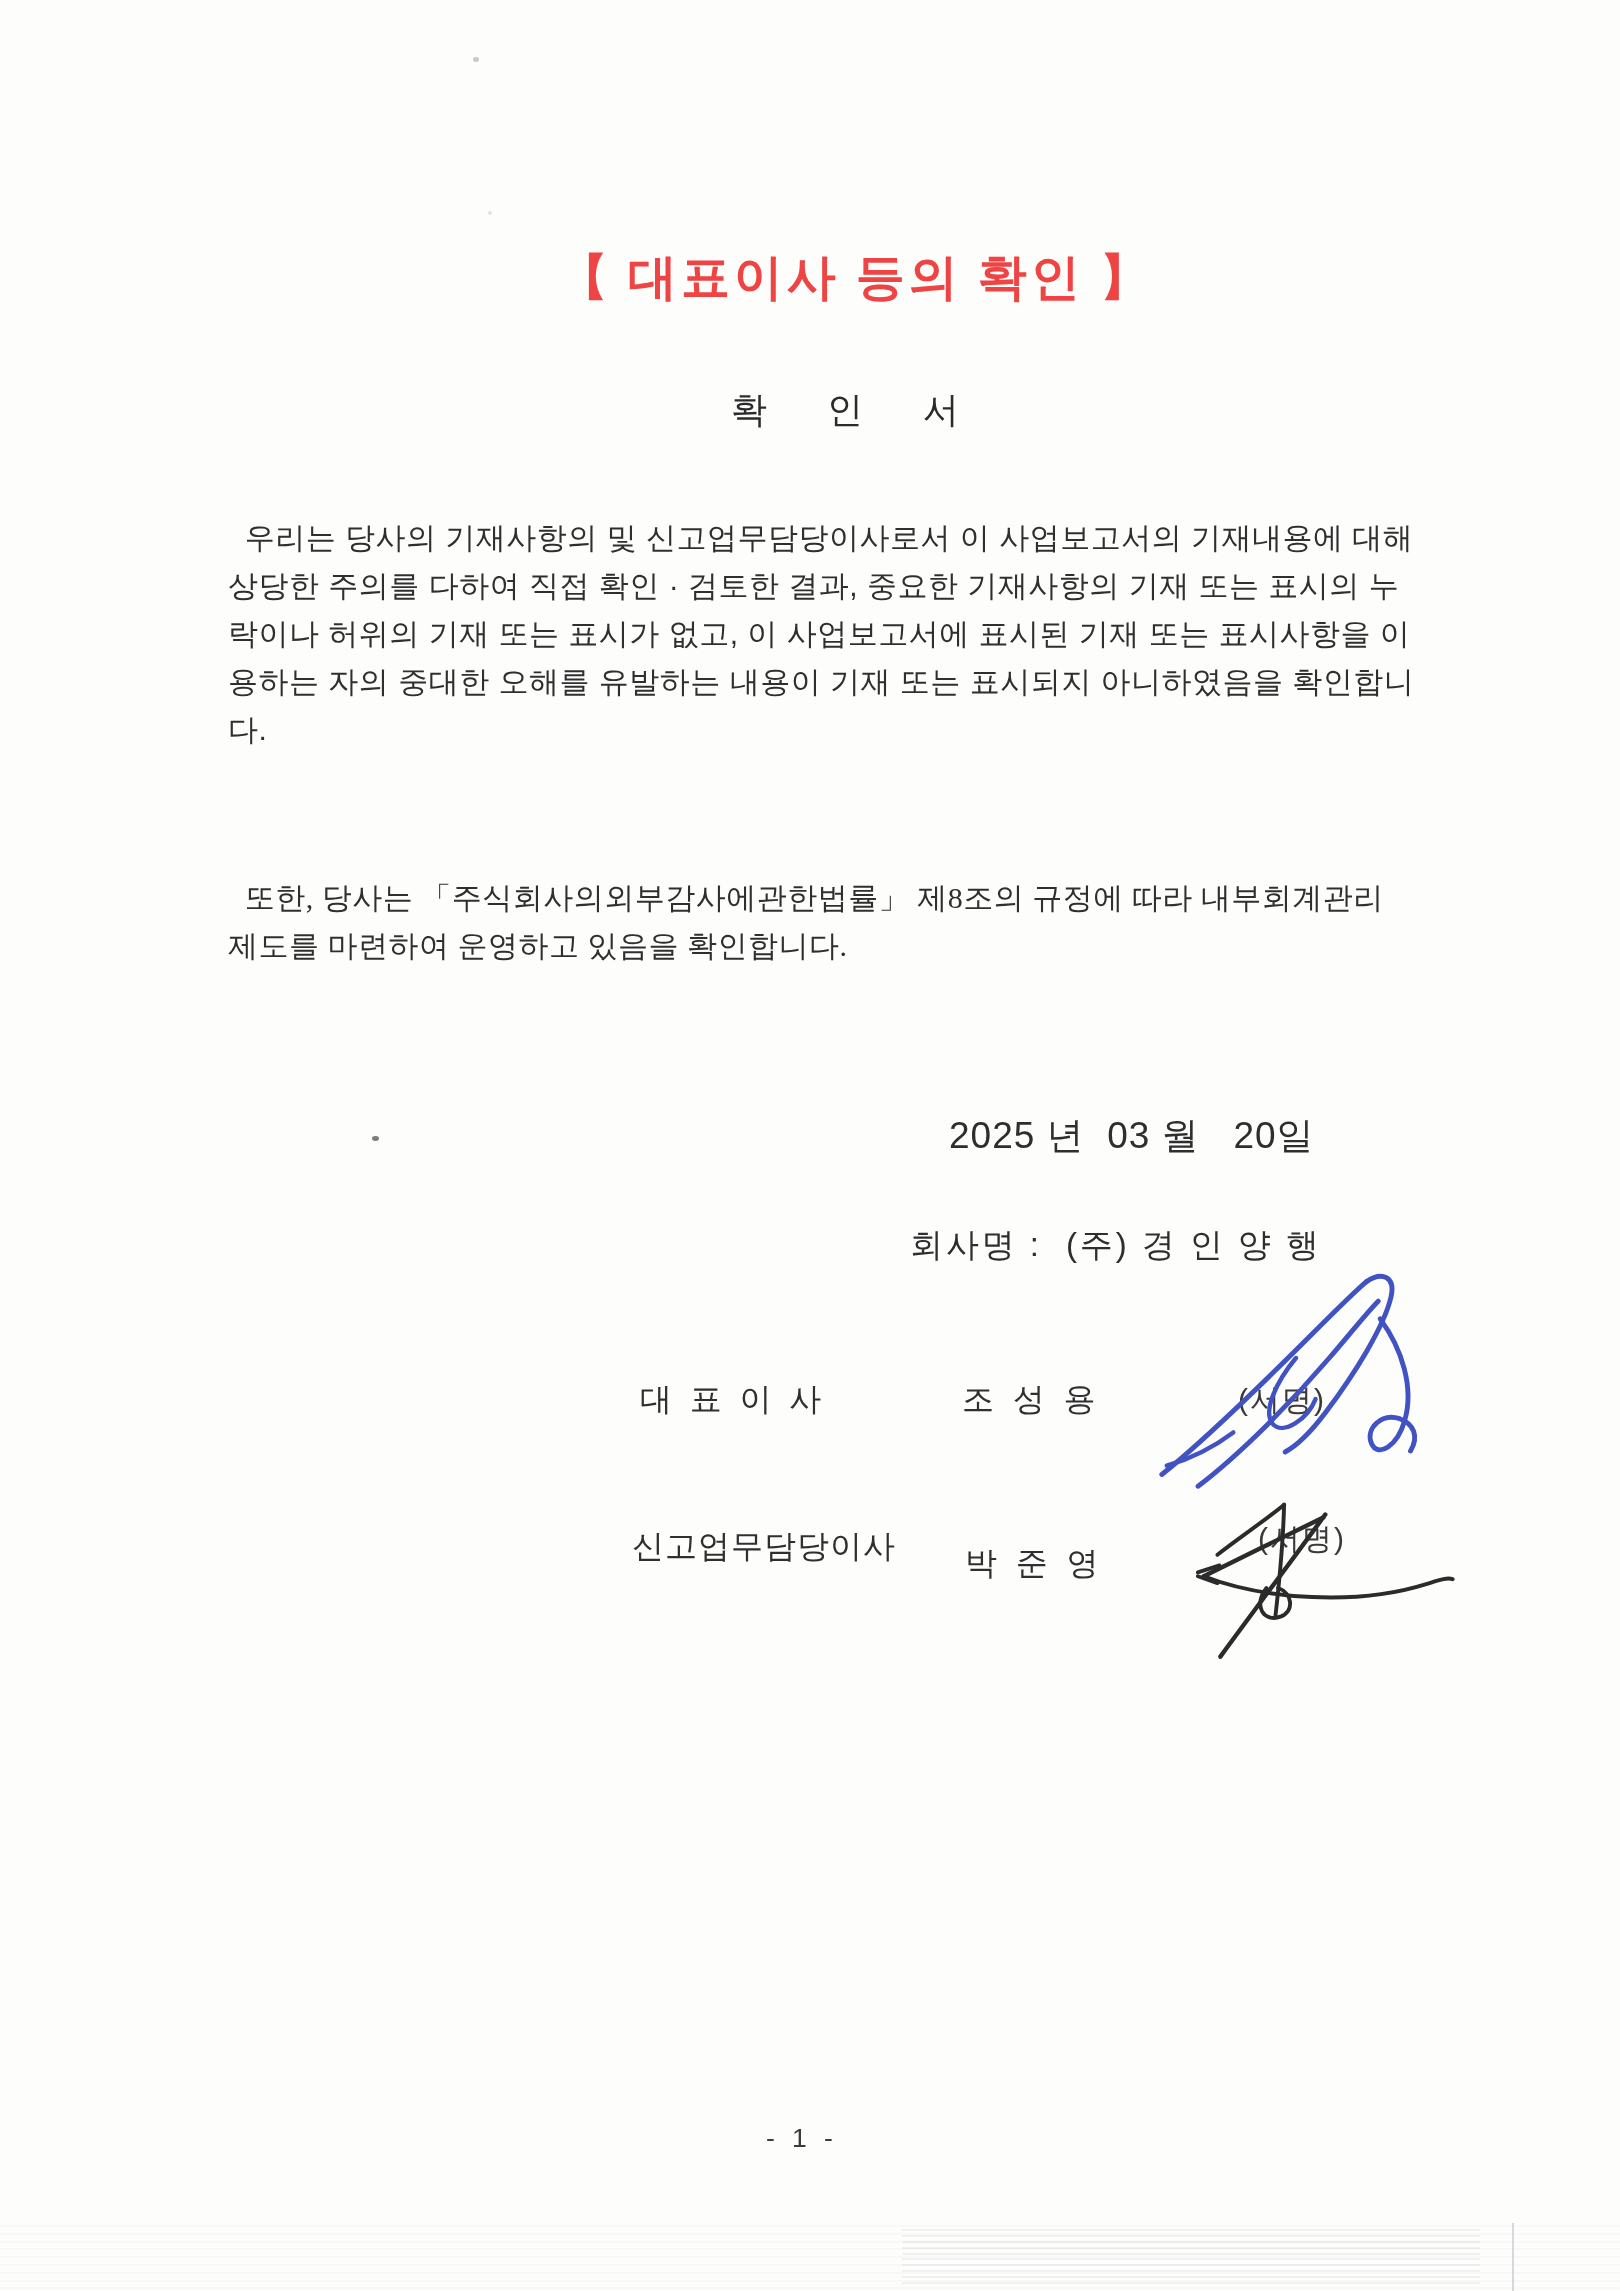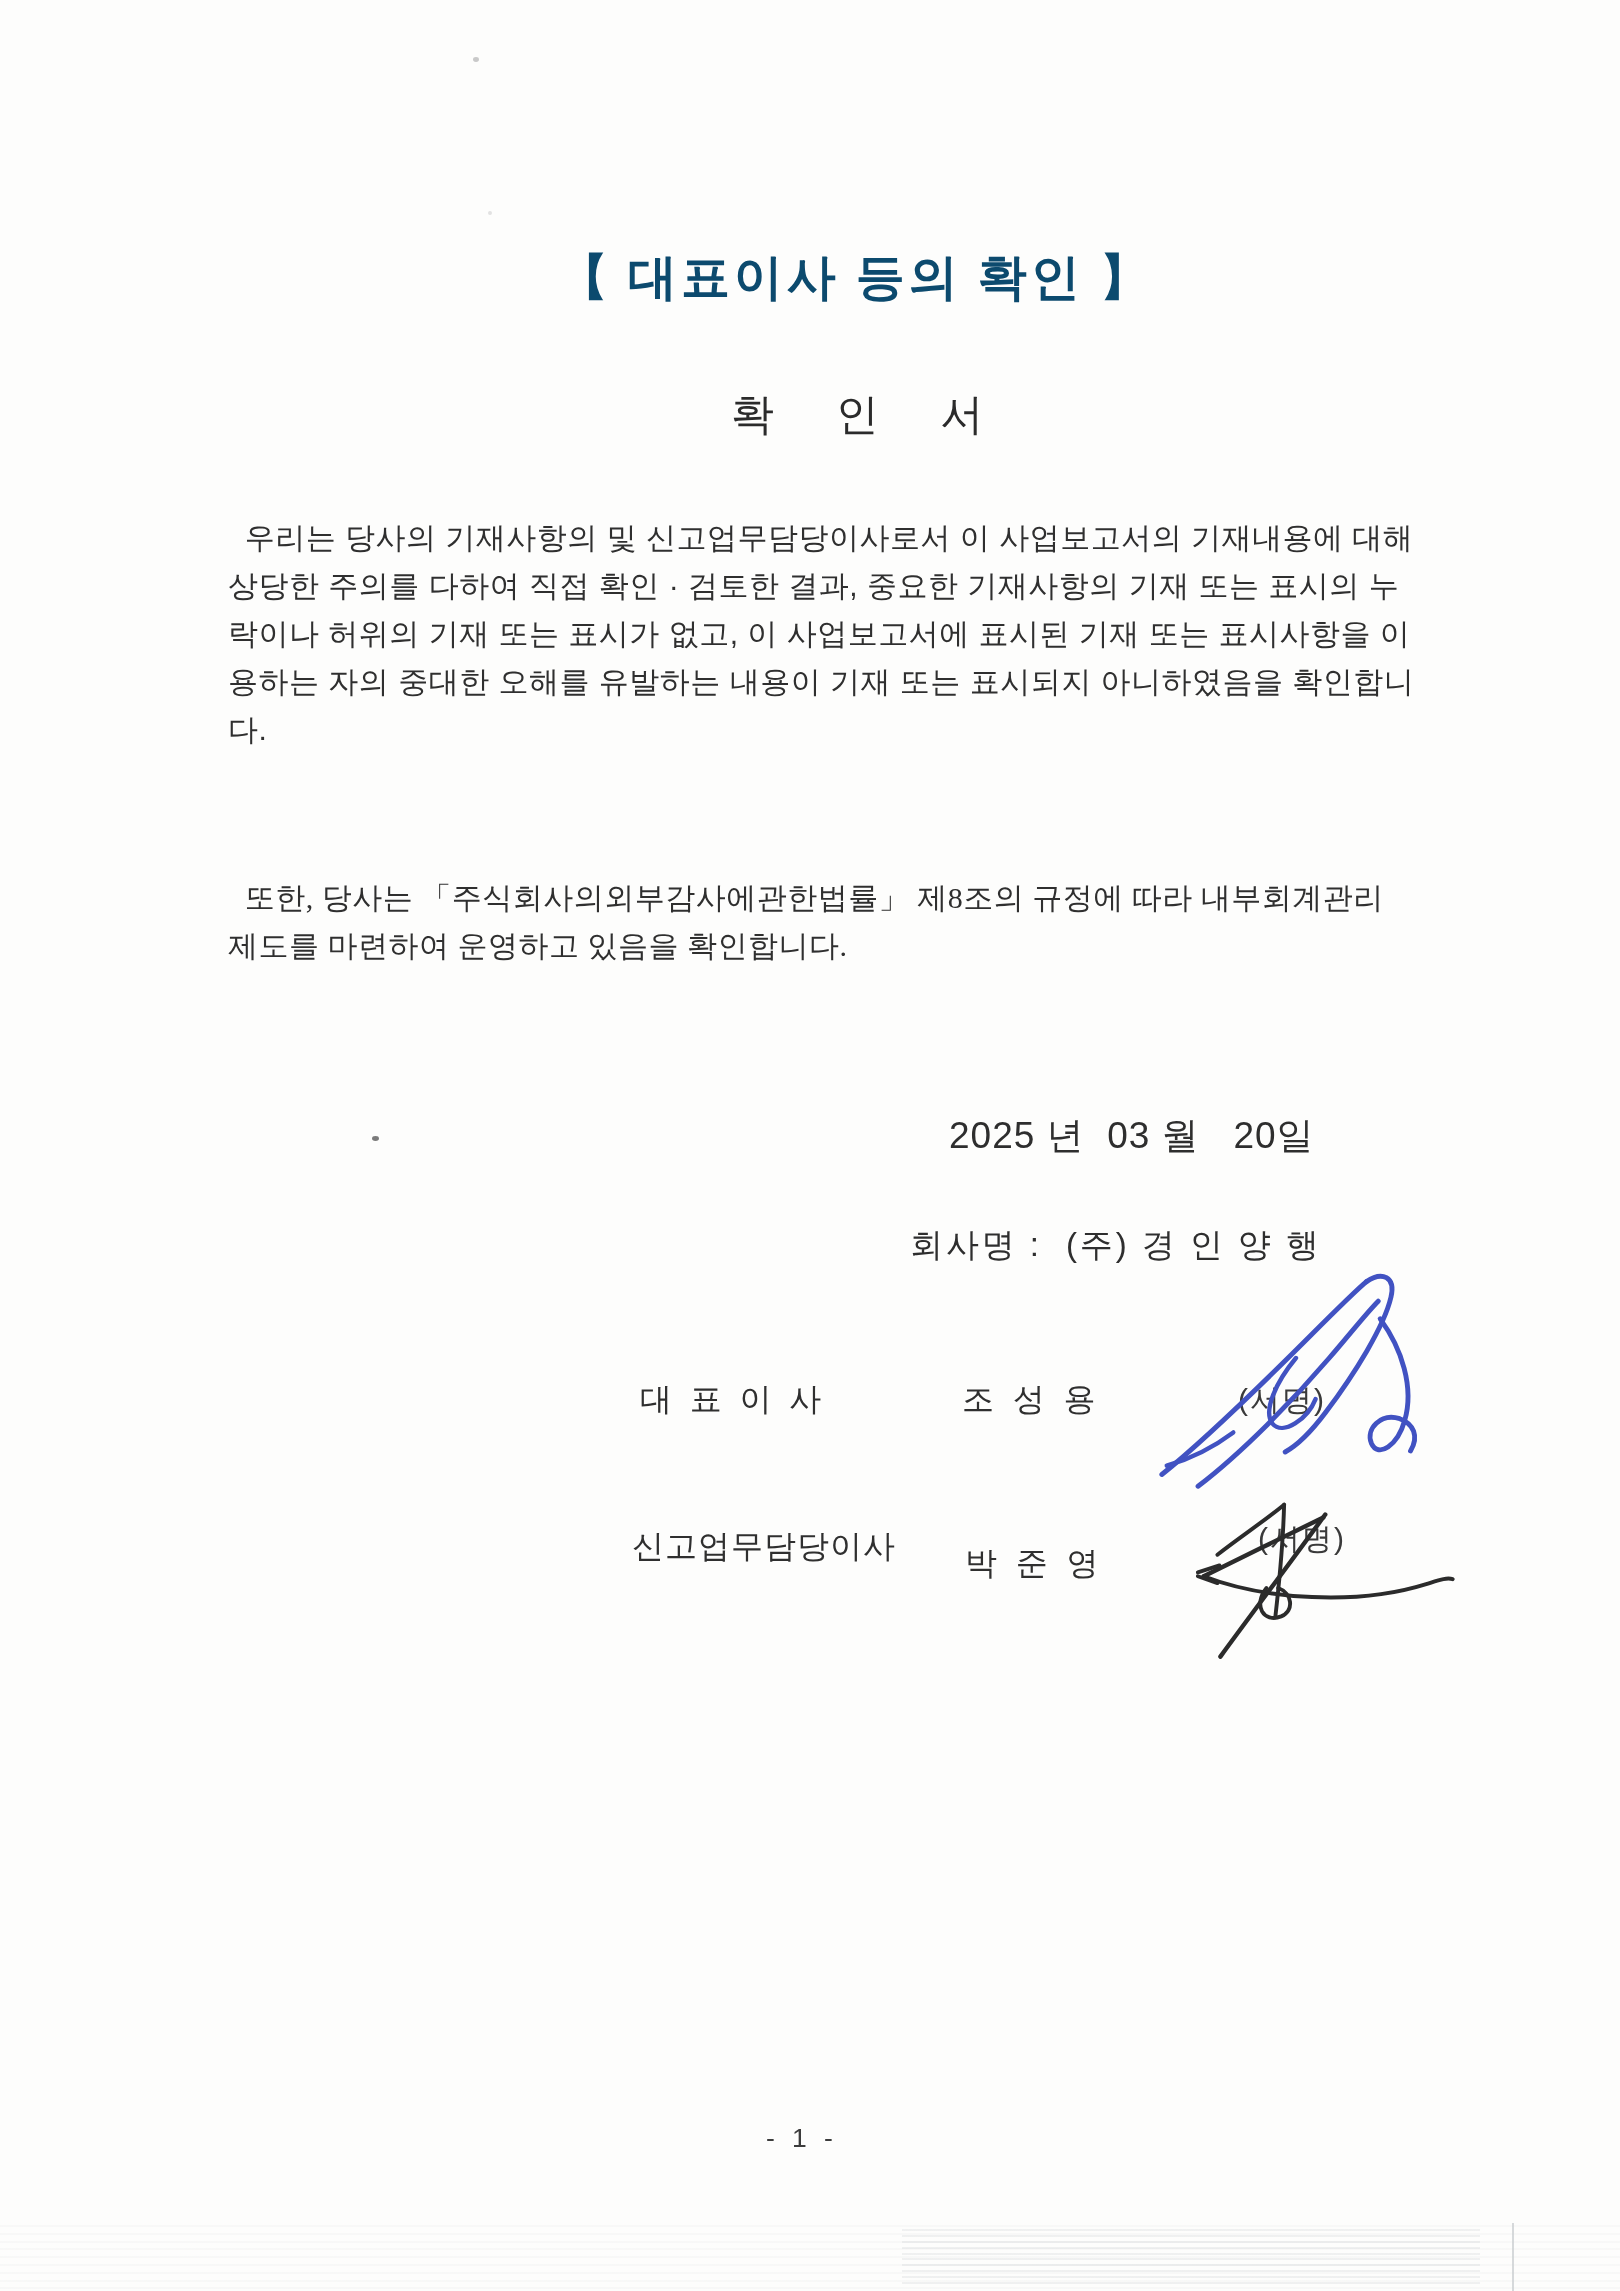--- a/index.html
+++ b/index.html
@@ -17,21 +17,21 @@
     left:559px;top:245px;
     font-family:"Liberation Serif", serif;
     font-weight:bold;
     font-size:49px;
     letter-spacing:3.9px;
     white-space:pre;
   }
   .doc-subtitle{
     left:731px;top:386px;
     font-family:"Liberation Serif", serif;
-    font-size:43px;
+    font-size:36px;
     letter-spacing:25.5px;
     color:#2b2b2b;
     white-space:pre;
   }
   .body-para{
     left:228px;
     width:1235px;
     font-size:30px;
     line-height:48px;
     letter-spacing:0.5px;
@@ -77,21 +77,21 @@
 </style>
 </head>
 <body>
 
 <div class="page">
 
   <div class="speck" style="left:473px;top:57px;width:5.9px;height:4.9px;background:#c9c9c9;"></div>
   <div class="speck" style="left:488px;top:211px;width:3.9px;height:3.9px;background:#e2e2e2;"></div>
   <div class="speck" style="left:372px;top:1136px;width:6.9px;height:4.9px;background:#5a5a5a;opacity:.8;"></div>
 
-  <div class="abs doc-title" style="color:#0c4a6e;text-align:right;">【 대표이사 등의 확인 】</div>
+  <div class="abs doc-title" style="color:#ef4444;text-align:right;">【 대표이사 등의 확인 】</div>
 
   <div class="abs doc-subtitle">확 인 서</div>
 
   <div class="abs body-para" style="top:514px;">
     <div class="line indent">우리는 당사의 기재사항의 및 신고업무담당이사로서 이 사업보고서의 기재내용에 대해</div>
     <div class="line">상당한 주의를 다하여 직접 확인 · 검토한 결과, 중요한 기재사항의 기재 또는 표시의 누</div>
     <div class="line">락이나 허위의 기재 또는 표시가 없고, 이 사업보고서에 표시된 기재 또는 표시사항을 이</div>
     <div class="line">용하는 자의 중대한 오해를 유발하는 내용이 기재 또는 표시되지 아니하였음을 확인합니</div>
     <div class="line">다.</div>
   </div>

